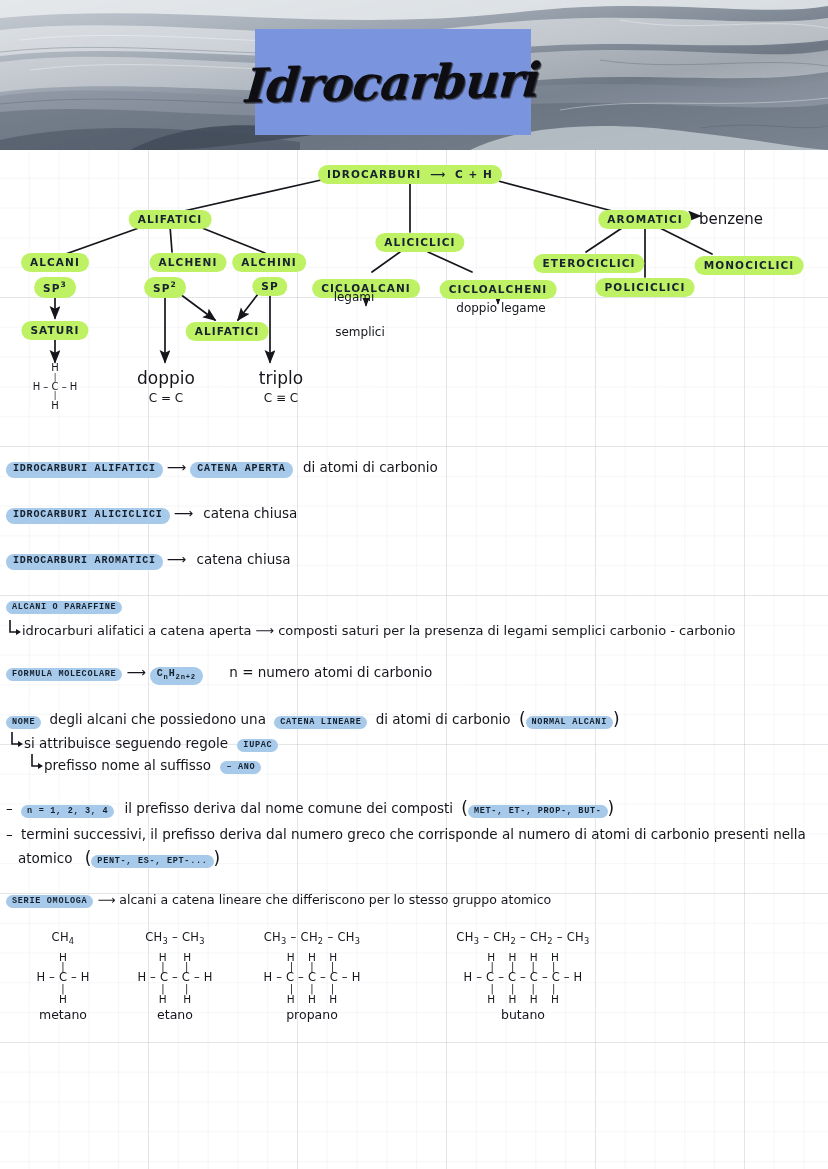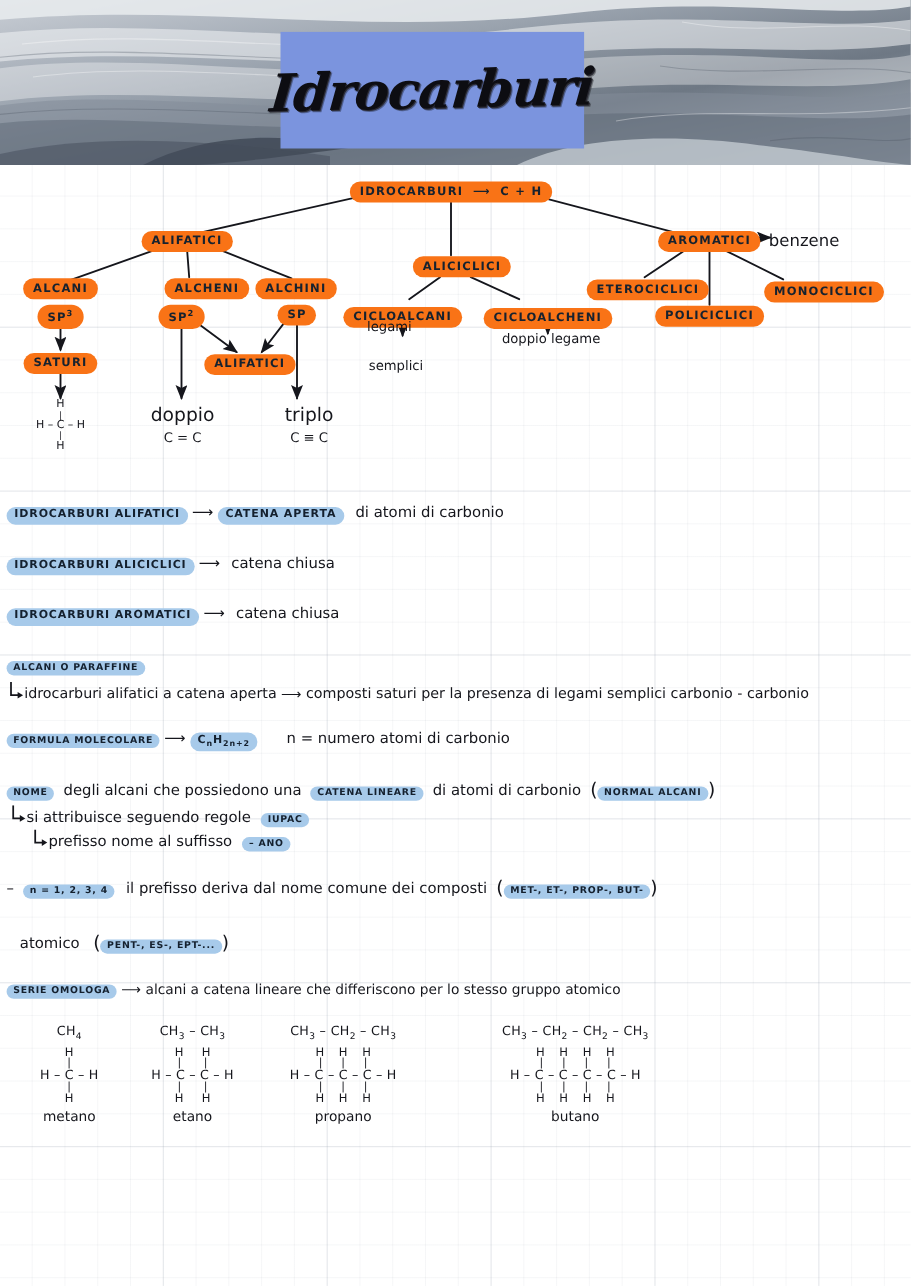--- a/index.html
+++ b/index.html
@@ -42,28 +42,29 @@
     text-shadow:1px 1px 0 #2a2a33, 2px 2px 0 rgba(0,0,0,.35);
     white-space:nowrap;
   }
   .pill{
     display:inline-block;
     background:#a7caea;border-radius:11px;
     padding:2px 9px 3px 9px;
     color:#14202e;font-weight:bold;
     letter-spacing:.9px;line-height:1.05;
     white-space:nowrap;
+    font-family:Liberation Mono, monospace;
   }
   .pill.small{font-size:10px;letter-spacing:.8px;padding:2px 7px 3px 7px;}
   .pill.tiny{font-size:8.5px;letter-spacing:.7px;padding:2px 6px 2px 6px;}
 
   
   .node{
     position:absolute;
-    background:#f97316;border-radius:11px;
+    background:#bef264;border-radius:11px;
     color:#16222f;font-weight:bold;
     font-size:10.5px;letter-spacing:1.1px;
     padding:3px 9px 4px 9px;white-space:nowrap;
     transform:translateX(-50%);
     text-align:center;
   }
   .plainlab{
     position:absolute;transform:translateX(-50%);
     font-size:17px;color:#15161c;white-space:nowrap;text-align:center;
   }
@@ -274,20 +275,24 @@
     </span><span class="txt">prefisso  nome  al   suffisso</span>
     <span class="pill tiny" style="margin-left:5px;">– ANO</span>
   </div>
 
   <div class="row" style="left:6px;top:798px;">
     <span class="txt">–</span>
     <span class="pill tiny" style="margin-left:4px;">n = 1, 2, 3, 4</span>
     <span class="txt" style="margin-left:6px;">il  prefisso  deriva  dal  nome  comune  dei  composti</span>
     <span class="txt" style="font-size:17px;margin-left:4px;">(</span><span class="pill tiny">MET-, ET-, PROP-, BUT-</span><span class="txt" style="font-size:17px;">)</span>
   </div>
+  <div class="row" style="left:6px;top:825px;">
+    <span class="txt">–</span>
+    <span class="txt" style="margin-left:4px;">termini  successivi, il  prefisso  deriva  dal  numero   greco  che  corrisponde  al numero  di  atomi  di  carbonio  presenti   nella</span>
+  </div>
   <div class="row" style="left:18px;top:848px;">
     <span class="txt">atomico</span>
     <span class="txt" style="font-size:17px;margin-left:8px;">(</span><span class="pill tiny">PENT-, ES-, EPT-...</span><span class="txt" style="font-size:17px;">)</span>
   </div>
 
   <div class="row" style="left:6px;top:891px;font-size:12.5px;">
     <span class="pill tiny">SERIE   OMOLOGA</span><span class="arrow-ch">⟶</span><span class="txt">alcani  a   catena  lineare  che  differiscono  per  lo  stesso  gruppo  atomico</span>
   </div>
 
   <div class="mol" style="left:8px;top:932px;width:110px;">

